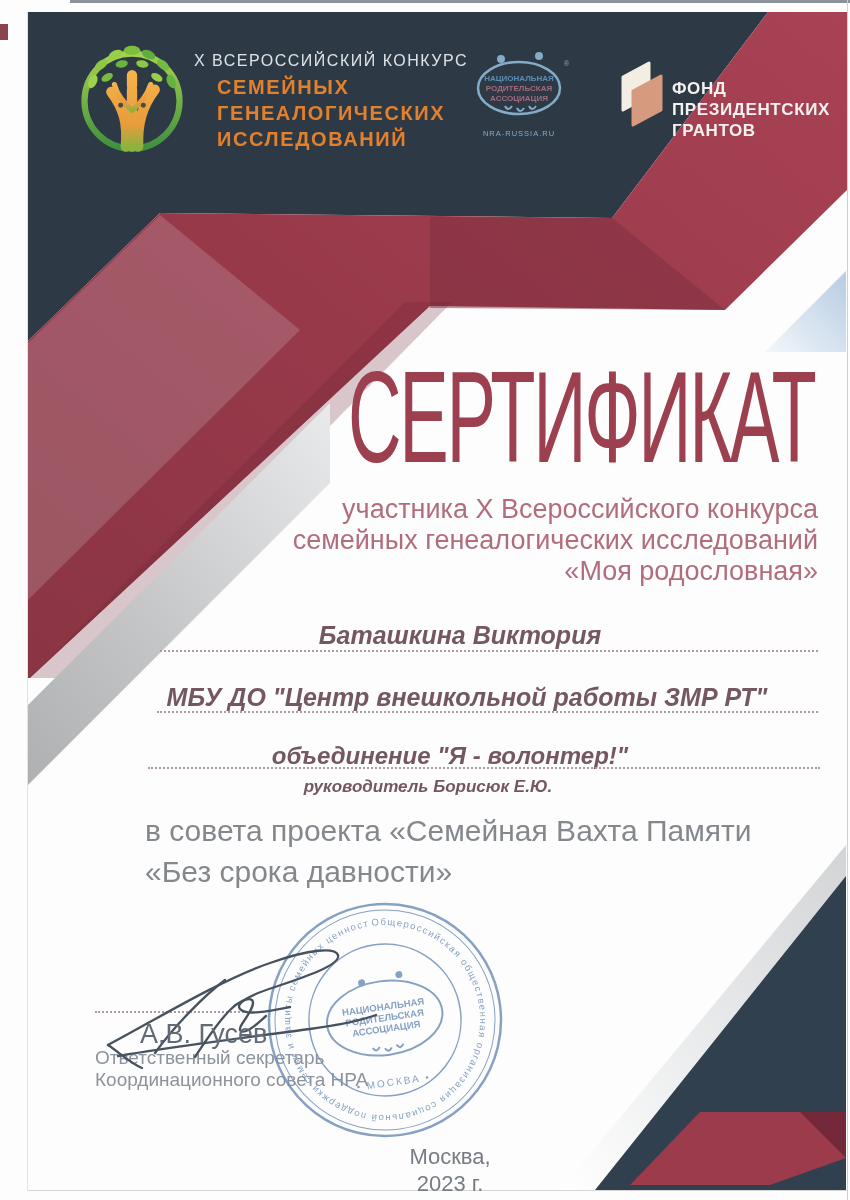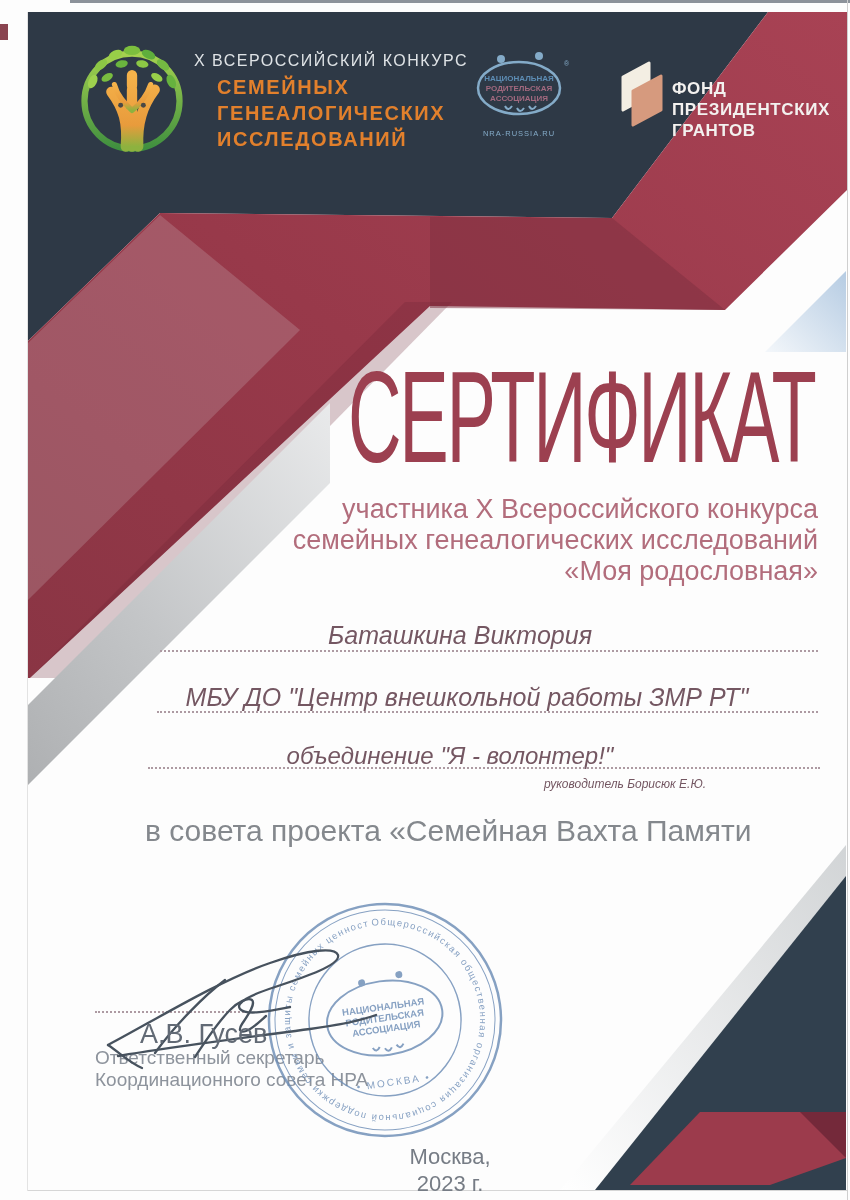--- a/index.html
+++ b/index.html
@@ -17,25 +17,25 @@
 
   
   .title{left:348px;top:352px;font-size:130px;line-height:130px;white-space:nowrap;
          color:#9c4050;letter-spacing:-4px;transform:scale(0.57,1);transform-origin:0 0;
          font-weight:500;}
 
   
   .subtitle{right:32px;top:494px;text-align:right;color:#b26d7c;font-size:27px;line-height:31px;}
 
   
-  .fill{font-style:italic;font-weight:normal;color:#745762;text-align:center;}
+  .fill{font-style:italic;font-weight:bold;color:#745762;text-align:center;}
   .f-name{left:160px;width:600px;top:621px;font-size:25px;}
   .f-org{left:160px;width:614px;top:683px;font-size:25px;}
   .f-group{left:150px;width:600px;top:742px;font-size:24px;}
-  .f-leader{left:150px;width:556px;top:777px;font-size:12px;text-align:right;}
+  .f-leader{left:150px;width:556px;top:777px;font-size:17px;}
   .dotline{position:absolute;height:0;border-bottom:2px dotted #ad9aa2;}
   .d1{left:160px;width:658px;top:650px;}
   .d2{left:157px;width:661px;top:711px;}
   .d3{left:148px;width:672px;top:767px;}
   .d4{left:95px;width:152px;top:1011px;}
 
   .project{left:145px;top:810px;color:#84888d;font-size:30px;line-height:41px;}
 
   .sig-name{left:140px;top:1019px;color:#626a75;font-size:27px;}
   .sig-role{left:95px;top:1047px;color:#8d939c;font-size:19px;line-height:22px;}
@@ -177,20 +177,21 @@
   <div class="abs fill f-org">МБУ ДО "Центр внешкольной работы ЗМР РТ"</div>
   <div class="dotline d2"></div>
 
   <div class="abs fill f-group">объединение "Я - волонтер!"</div>
   <div class="dotline d3"></div>
 
   <div class="abs fill f-leader">руководитель Борисюк Е.Ю.</div>
 
   <div class="abs project">
     <div>в совета проекта «Семейная Вахта Памяти</div>
+    <div>«Без срока давности»</div>
   </div>
 
   <div class="abs sig-role">
     <div>Ответственный секретарь</div>
     <div>Координационного совета НРА</div>
   </div>
   <div class="dotline d4"></div>
 
   <svg class="abs" style="left:253px;top:888px" width="264" height="264" viewBox="0 0 264 264" opacity="0.82">
     <defs>

